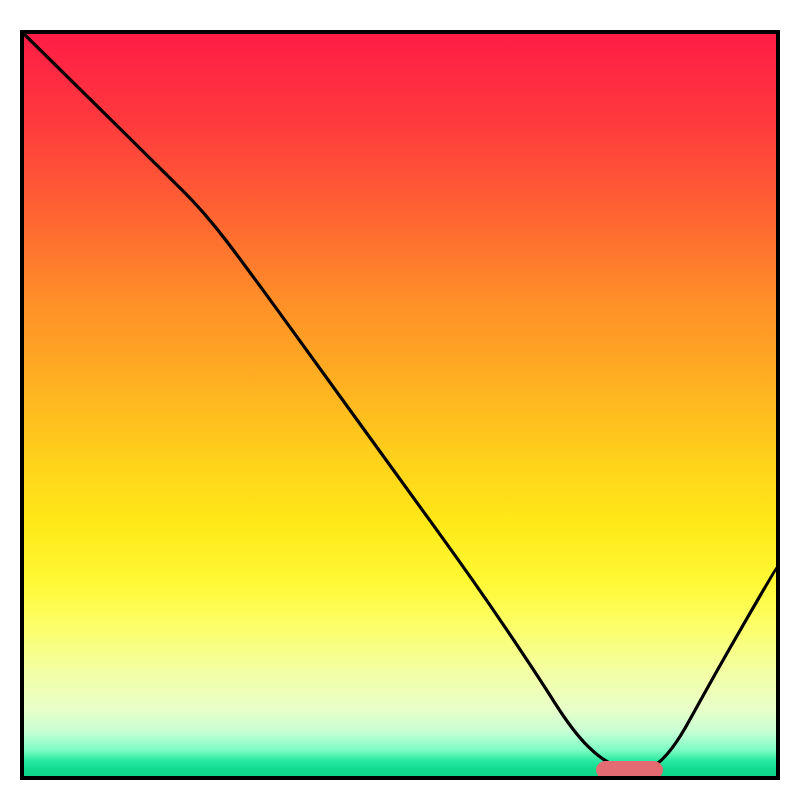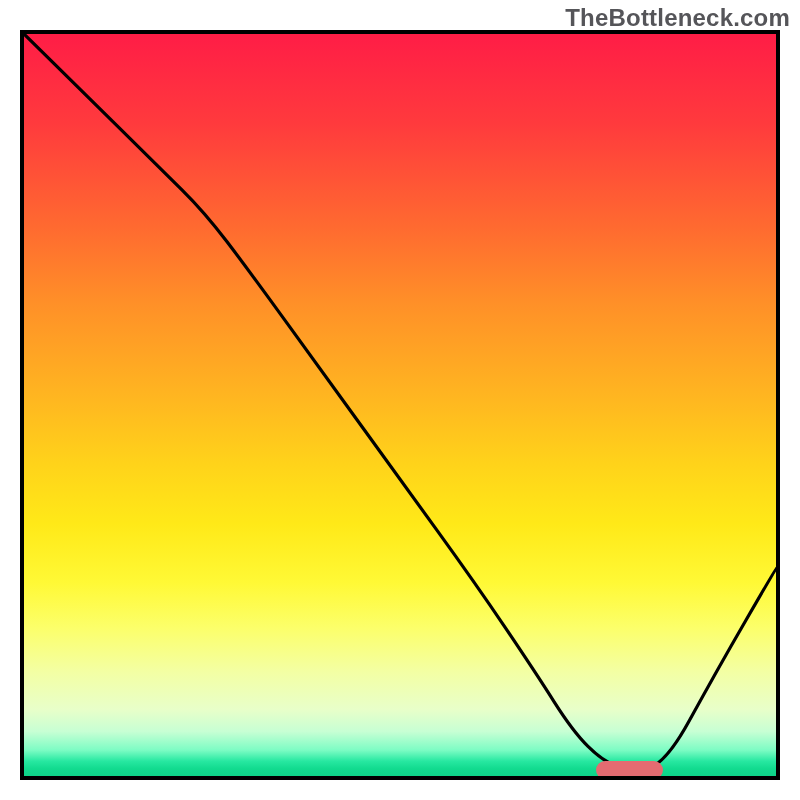--- a/index.html
+++ b/index.html
@@ -76,21 +76,20 @@
     position: absolute;
     background: #e46b71;
     border-radius: 9px;
     height: 18px;
   }
 </style>
 </head>
 <body>
 
 <div class="frame">
-  <div class="watermark">TheBottleneck.com</div>
 
   <div class="plot-area">
     <div class="gradient-bg"></div>
 
     <svg class="curve" viewBox="0 0 752 742" preserveAspectRatio="none">
       <path id="curve-path" d="M 0,0 Q 0,0 30.080000000000002,29.680000000000007 Q 60.160000000000004,59.360000000000014 97.75999999999999,96.46000000000004 Q 135.35999999999999,133.56000000000006 157.92,155.82000000000005 Q 180.48,178.08000000000004 203.04,207.76 Q 225.6,237.43999999999994 263.2,289.38 Q 300.8,341.32 338.4,393.26 Q 376,445.2 413.6,497.14 Q 451.2,549.0799999999999 481.28,593.5999999999999 Q 511.36,638.12 530.1600000000001,667.8 Q 548.96,697.48 564,712.3199999999999 Q 579.04,727.16 590.3199999999999,730.87 Q 601.6,734.58 620.4,734.58 Q 639.1999999999999,734.58 665.52,686.35 Q 691.84,638.12 721.9200000000001,586.1800000000001 T 752,534.24"></path>
     </svg>
 
     <div class="marker" id="opt-marker" style="left: 571.52px; width: 67.68px; top: 727.064px;"></div>
   </div>

